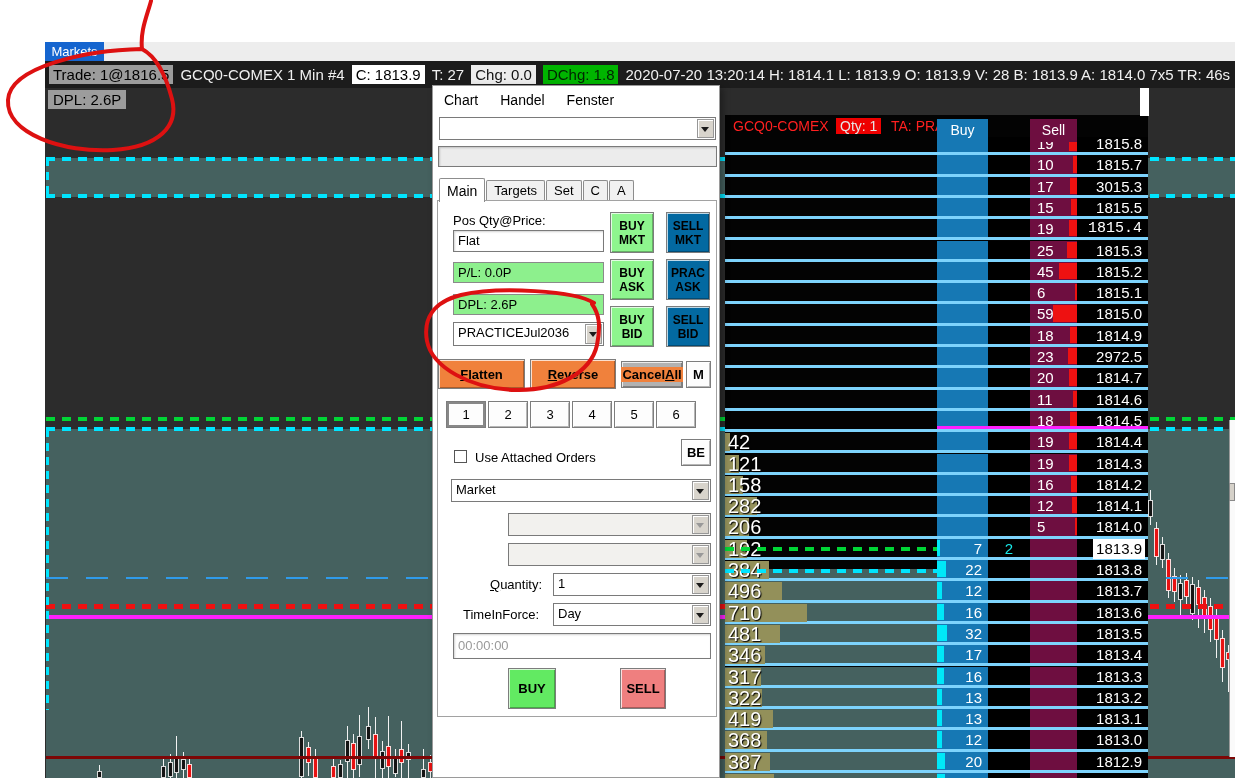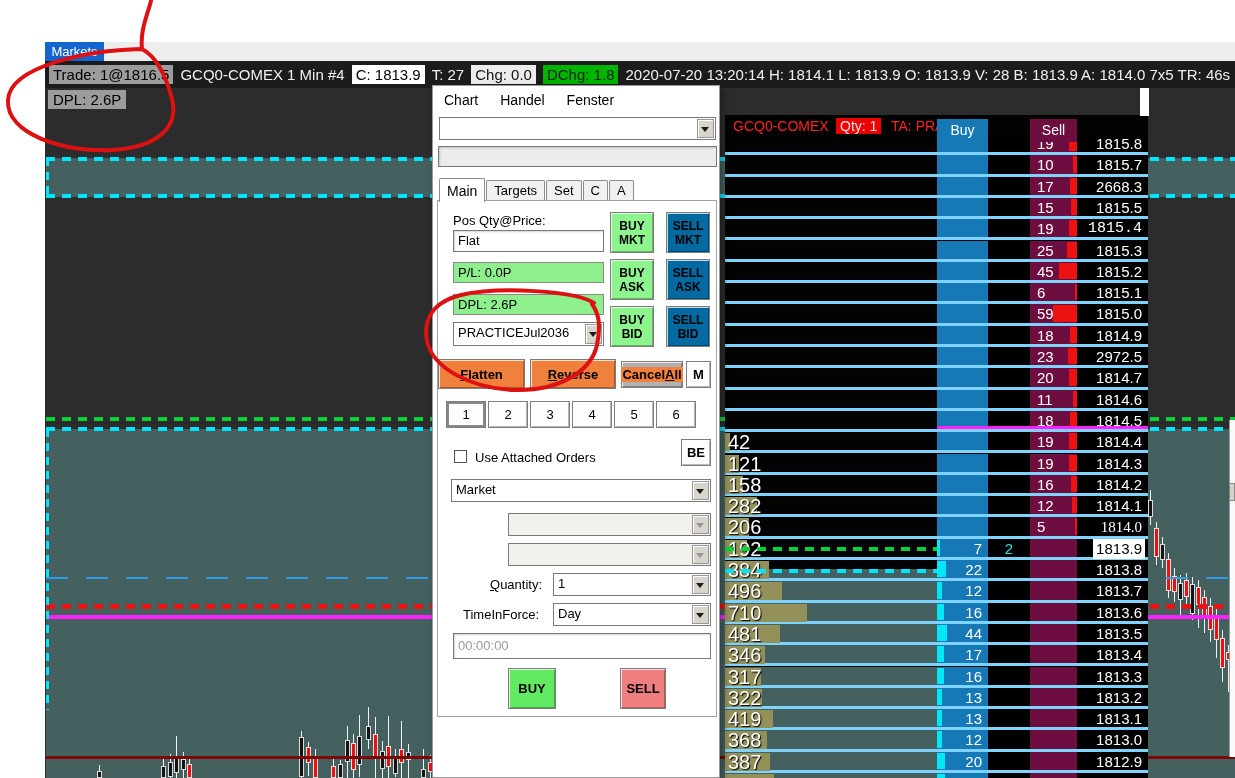--- a/index.html
+++ b/index.html
@@ -244,21 +244,21 @@
         </div>
         <div class="dom-row" style="position: absolute; top: 61.6px;">
           <div style="position: absolute; left: 0px; top: 0px; bottom: 0px; width: 212px;"></div>
           <div class="cell cell-buy" style="position: absolute;"></div>
           <div class="cell cell-mid" style="position: absolute;"></div>
           <div class="cell cell-sell" style="position: absolute;">
             <div class="sell-bar" style="position: absolute; width: 7px;"></div>
             <div class="qty-sell" style="position: absolute;">17</div>
           </div>
           <div class="cell cell-price" style="position: absolute;">
-            <div class="price-text" style="position: absolute;">2668.3</div>
+            <div class="price-text" style="position: absolute;">3015.3</div>
           </div>
         </div>
         <div class="dom-row" style="position: absolute; top: 82.9px;">
           <div style="position: absolute; left: 0px; top: 0px; bottom: 0px; width: 212px;"></div>
           <div class="cell cell-buy" style="position: absolute;"></div>
           <div class="cell cell-mid" style="position: absolute;"></div>
           <div class="cell cell-sell" style="position: absolute;">
             <div class="sell-bar" style="position: absolute; width: 6px;"></div>
             <div class="qty-sell" style="position: absolute;">15</div>
           </div>
@@ -451,21 +451,21 @@
             <div class="vol-bar" style="position: absolute; width: 24px;"></div>
             <div class="vol-num" style="position: absolute;">206</div>
           </div>
           <div class="cell cell-buy" style="position: absolute;"></div>
           <div class="cell cell-mid" style="position: absolute;"></div>
           <div class="cell cell-sell" style="position: absolute;">
             <div class="sell-bar" style="position: absolute; width: 2px;"></div>
             <div class="qty-sell" style="position: absolute;">5</div>
           </div>
           <div class="cell cell-price" style="position: absolute;">
-            <div class="price-text" style="position: absolute; font-family: Liberation Serif, serif;">1814.0</div>
+            <div class="price-text" style="position: absolute;">1814.0</div>
           </div>
         </div>
         <div class="dom-row" style="position: absolute; top: 423.7px;">
           <div style="position: absolute; left: 0px; top: 0px; bottom: 0px; width: 212px;">
             <div class="vol-bar" style="position: absolute; width: 22px;"></div>
             <div class="vol-num" style="position: absolute;">192</div>
           </div>
           <div class="cell cell-buy" style="position: absolute;">
             <div class="buy-bar" style="position: absolute; width: 3px;"></div>
             <div class="qty-buy" style="position: absolute;">7</div>
@@ -523,21 +523,21 @@
             <div class="price-text" style="position: absolute;">1813.6</div>
           </div>
         </div>
         <div class="dom-row" style="position: absolute; top: 508.9px;">
           <div style="position: absolute; left: 0px; top: 0px; bottom: 0px; width: 212px; background: rgb(69, 97, 95);">
             <div class="vol-bar" style="position: absolute; width: 55px;"></div>
             <div class="vol-num" style="position: absolute;">481</div>
           </div>
           <div class="cell cell-buy" style="position: absolute;">
             <div class="buy-bar" style="position: absolute; width: 10px;"></div>
-            <div class="qty-buy" style="position: absolute;">44</div>
+            <div class="qty-buy" style="position: absolute;">32</div>
           </div>
           <div class="cell cell-mid" style="position: absolute;"></div>
           <div class="cell cell-sell" style="position: absolute;"></div>
           <div class="cell cell-price" style="position: absolute;">
             <div class="price-text" style="position: absolute;">1813.5</div>
           </div>
         </div>
         <div class="dom-row" style="position: absolute; top: 530.2px;">
           <div style="position: absolute; left: 0px; top: 0px; bottom: 0px; width: 212px; background: rgb(69, 97, 95);">
             <div class="vol-bar" style="position: absolute; width: 40px;"></div>
@@ -681,21 +681,21 @@
 
     <div class="panel"></div>
 
     <div class="lbl" style="left:20px;top:127px;">Pos Qty@Price:</div>
     <div class="field" style="left:20px;top:144px;width:151px;height:22px;">Flat</div>
     <div class="btn btn-green" style="left:177px;top:126px;width:44px;height:41px;">BUY MKT</div>
     <div class="btn btn-red" style="left:233px;top:126px;width:44px;height:41px;">SELL MKT</div>
 
     <div class="grn-field" style="left:20px;top:176px;width:151px;height:21px;">P/L: 0.0P</div>
     <div class="btn btn-green" style="left:177px;top:173px;width:44px;height:41px;">BUY ASK</div>
-    <div class="btn btn-red" style="left:233px;top:173px;width:44px;height:41px;">SELL ASK</div>
+    <div class="btn btn-red" style="left:233px;top:173px;width:44px;height:41px;">PRAC ASK</div>
 
     <div class="grn-field" style="left:20px;top:208px;width:151px;height:21px;">DPL: 2.6P</div>
     <div class="combo" style="left:20px;top:236px;width:151px;height:24px;">
       <span>PRACTICEJul2036</span>
       <span class="cbtn">
           <i class="tri"></i>
         </span>
     </div>
     <div class="btn btn-green" style="left:177px;top:220px;width:44px;height:41px;">BUY BID</div>
     <div class="btn btn-red" style="left:233px;top:220px;width:44px;height:41px;">SELL BID</div>

